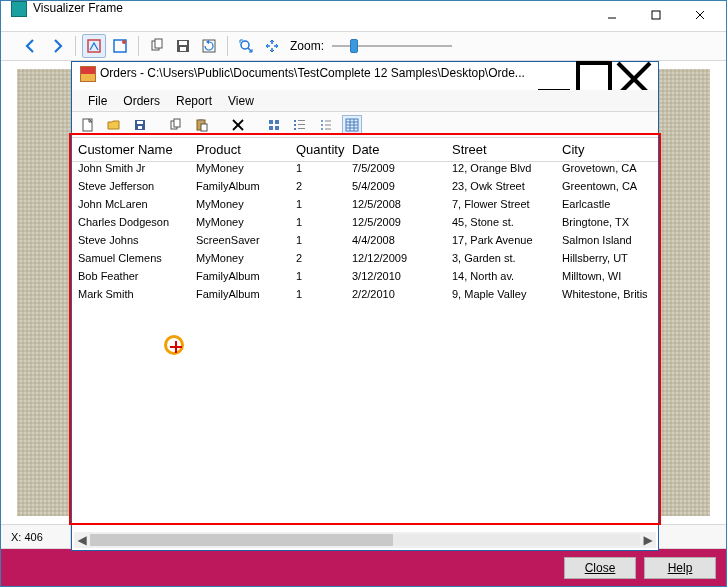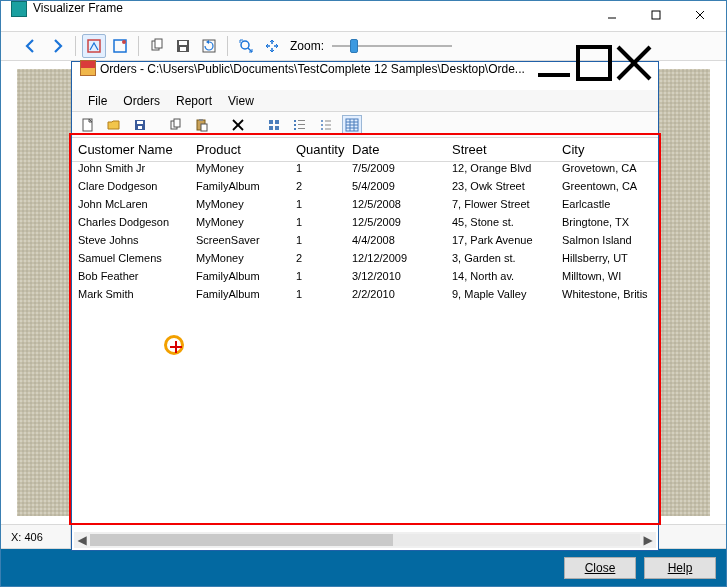--- a/index.html
+++ b/index.html
@@ -16,21 +16,21 @@
 .tbtn svg{width:16px;height:16px}
 .sep{width:1px;height:20px;background:#ccc;margin:0 4px}
 .zoom-lbl{font-size:12px;margin-left:4px}
 .slider{position:relative;width:120px;height:18px;margin-left:6px}
 .slider .track{position:absolute;top:8px;left:0;right:0;height:2px;background:#b5b5b5}
 .slider .thumb{position:absolute;top:2px;left:18px;width:8px;height:14px;background:#3b99e0;border:1px solid #2d7ab8;border-radius:2px}
 .canvas{flex:1;position:relative;background:#fff}
 .texture{position:absolute;left:16px;top:8px;right:16px;bottom:8px;background:#c6c0ab;background-image:radial-gradient(circle,rgba(0,0,0,.06) 1px,transparent 1px),radial-gradient(circle,rgba(255,255,255,.25) 1px,transparent 1px);background-size:4px 4px,4px 4px;background-position:0 0,2px 2px}
 .redbox{position:absolute;left:68px;top:72px;width:592px;height:392px;border:2px solid #f20000;pointer-events:none}
 .innerwin{position:absolute;left:70px;top:0;width:588px;height:490px;border:1px solid #2060a8;background:#fff;display:flex;flex-direction:column}
-.innerwin .itb{height:28px;display:flex;align-items:flex-end;padding:14px 4px;background:#fff}
+.innerwin .itb{height:28px;display:flex;align-items:flex-start;padding:4px 4px;background:#fff}
 .innerwin .iicon{width:16px;height:16px;margin:0 4px;display:inline-block;border:1px solid #b36b2e;background:linear-gradient(#d93b3b 50%,#f0b64a 50%)}
 .innerwin .ititle{flex:1;font-size:12px;color:#000;white-space:nowrap;overflow:hidden;text-overflow:ellipsis}
 .innerwin .winbtn{width:40px;height:26px;display:flex;align-items:center;justify-content:center}
 .menubar{height:22px;display:flex;align-items:center;padding:0 16px;gap:16px;border-bottom:1px solid #d9d9d9;background:#f7f7f7}
 .menubar span{font-size:12px}
 .itoolbar{height:26px;display:flex;align-items:center;gap:6px;padding:0 6px;border-bottom:1px solid #d9d9d9;background:#fbfbfb}
 .ibtn{width:20px;height:20px;display:flex;align-items:center;justify-content:center}
 .ibtn.toggled{border:1px solid #9bb7d6;background:#e3efff}
 .ibtn svg{width:14px;height:14px}
 .grid{flex:1;overflow:hidden;background:#fff;position:relative}
@@ -44,21 +44,21 @@
 .hscroll .strack{flex:1;height:12px;background:#eaeaea;position:relative}
 .hscroll .sthumb{position:absolute;left:0;top:0;height:12px;width:55%;background:#c9c9c9}
 .marker{position:absolute;left:92px;top:197px;width:20px;height:20px;border:3px solid #f2a000;border-radius:50%;pointer-events:none}
 .marker::before,.marker::after{content:"";position:absolute;background:#d80000}
 .marker::before{left:8px;top:3px;width:2px;height:12px}
 .marker::after{left:3px;top:8px;width:12px;height:2px}
 .statusbar{height:24px;border-top:1px solid #d9d9d9;display:flex;align-items:center;background:#f7f7f7;font-size:11px}
 .statusbar .cell{padding:0 10px;border-right:1px solid #d9d9d9;height:100%;display:flex;align-items:center}
 .statusbar .cell.wide{width:120px}
 .statusbar .spacer{flex:1}
-.footer{height:38px;border-top:1px solid #d9d9d9;display:flex;align-items:center;justify-content:flex-end;padding:0 10px;gap:8px;background:#0369a1}
+.footer{height:38px;border-top:1px solid #d9d9d9;display:flex;align-items:center;justify-content:flex-end;padding:0 10px;gap:8px;background:#be185d}
 .btn{min-width:72px;height:22px;border:1px solid #adadad;background:#e1e1e1;font-size:12px;display:flex;align-items:center;justify-content:center}
 .u{text-decoration:underline}
 </style>
 </head>
 <body>
 
 <div class="window-outer">
   <div class="titlebar">
     <div class="app-icon"></div>
     <div class="title">Visualizer Frame</div>
@@ -269,21 +269,21 @@
         <div id="rows">
             <div class="gr">
               <div class="gc c0">John Smith Jr</div>
               <div class="gc c1">MyMoney</div>
               <div class="gc c2">1</div>
               <div class="gc c3">7/5/2009</div>
               <div class="gc c4">12, Orange Blvd</div>
               <div class="gc c5">Grovetown, CA</div>
             </div>
             <div class="gr">
-              <div class="gc c0">Clare Dodgeson</div>
+              <div class="gc c0">Steve Jefferson</div>
               <div class="gc c1">FamilyAlbum</div>
               <div class="gc c2">2</div>
               <div class="gc c3">5/4/2009</div>
               <div class="gc c4">23, Owk Street</div>
               <div class="gc c5">Greentown, CA</div>
             </div>
             <div class="gr">
               <div class="gc c0">John McLaren</div>
               <div class="gc c1">MyMoney</div>
               <div class="gc c2">1</div>

